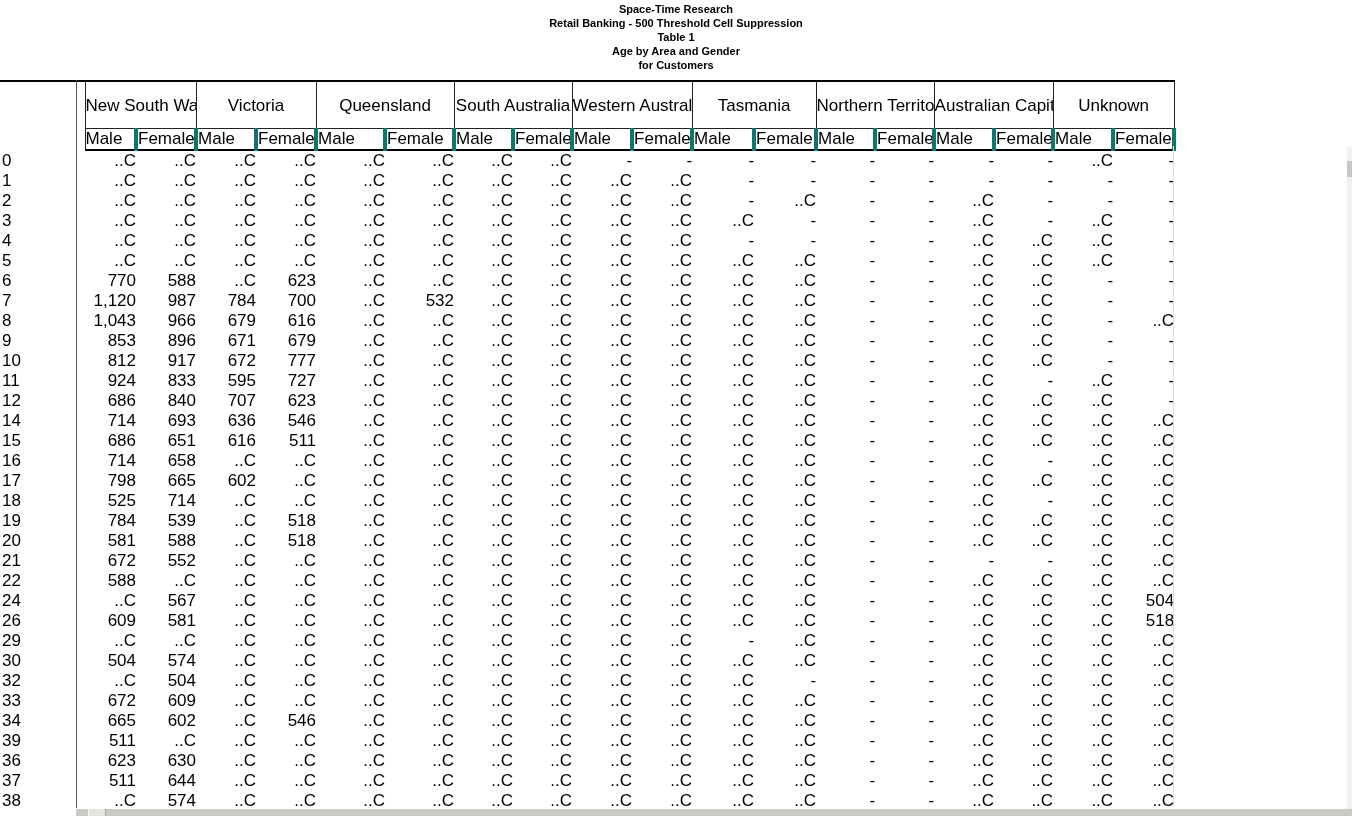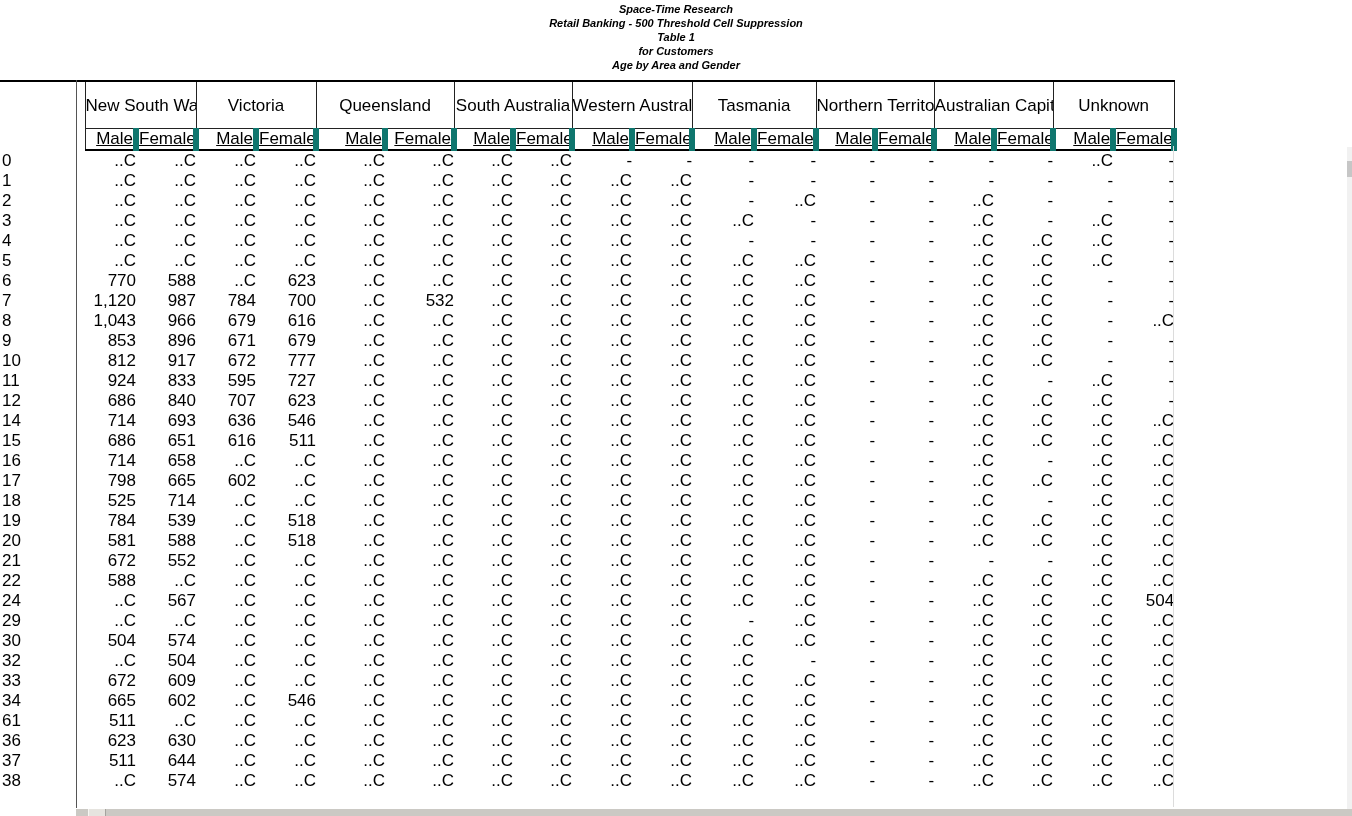--- a/index.html
+++ b/index.html
@@ -3,40 +3,40 @@
 <meta charset="utf-8">
 <style>
   html, body { margin:0; padding:0; }
   body {
     width:1352px; height:816px; position:relative; overflow:hidden;
     background:#ffffff; color:#000;
     font-family:"Liberation Sans", sans-serif;
   }
   .titles {
     position:absolute; top:2px; left:0; width:1352px;
-    text-align:center; font-size:11px; font-weight:bold; line-height:14px;font-style:italic;
+    text-align:center; font-size:11px; font-weight:bold; line-height:14px;
   }
   table.report {
     position:absolute; top:80px; left:0; width:1174px;
     border-collapse:collapse; table-layout:fixed;
     border-top:2px solid #000;
     font-size:17px;
   }
   table.report th, table.report td {
     padding:0; overflow:hidden; white-space:nowrap; font-weight:normal;
   }
   tr.group-row th { height:46px; }
   th.group {
     border:1px solid #222; border-top:none;
     text-align:center; vertical-align:middle; line-height:13px;
   }
   tr.mf-row th { height:17px; }
   th.mf {
-    border-left:1px solid #222; border-right:6px solid #0f766e;
-    border-bottom:2px solid #000; text-align:right;text-decoration:underline;
+    border-left:1px solid #222; border-right:4px solid #0f766e;
+    border-bottom:2px solid #000; text-align:left;
   }
   th.corner { border:none; }
   tbody th.age {
     text-align:left; padding-left:2px; height:16px; font-weight:normal;
   }
   tbody td {
     text-align:right; padding-right:7px; height:16px;
   }
   .vline  { position:absolute; left:76px;  top:80px;  width:1px;  height:728px; background:#555; }
   .rline  { position:absolute; left:1173px;top:146px; width:1px;  height:661px; background:#dcdcdc; }
@@ -46,22 +46,22 @@
   .vscroll{ position:absolute; left:1347px;top:147px; width:5px;  height:662px; background:#f1f1f1; }
   .vthumb { position:absolute; left:0;     top:14px;  width:5px;  height:16px; background:#c6c6c6; }
 </style>
 </head>
 <body>
 
 <div class="titles">
   <div>Space-Time Research</div>
   <div>Retail Banking - 500 Threshold Cell Suppression</div>
   <div>Table 1</div>
+  <div>Age by Area and Gender</div>
   <div>for Customers</div>
-  <div>Age by Area and Gender</div>
 </div>
 
 <table class="report">
   <colgroup>
       <col style="width: 85px;">
       <col style="width: 51px;">
       <col style="width: 60px;">
       <col style="width: 60px;">
       <col style="width: 60px;">
       <col style="width: 69px;">
@@ -592,20 +592,41 @@
         <td>..C</td>
         <td>..C</td>
         <td>-</td>
         <td>-</td>
         <td>..C</td>
         <td>..C</td>
         <td>..C</td>
         <td>504</td>
       </tr>
       <tr>
+        <th class="age">26</th>
+        <td>609</td>
+        <td>581</td>
+        <td>..C</td>
+        <td>..C</td>
+        <td>..C</td>
+        <td>..C</td>
+        <td>..C</td>
+        <td>..C</td>
+        <td>..C</td>
+        <td>..C</td>
+        <td>..C</td>
+        <td>..C</td>
+        <td>-</td>
+        <td>-</td>
+        <td>..C</td>
+        <td>..C</td>
+        <td>..C</td>
+        <td>518</td>
+      </tr>
+      <tr>
         <th class="age">29</th>
         <td>..C</td>
         <td>..C</td>
         <td>..C</td>
         <td>..C</td>
         <td>..C</td>
         <td>..C</td>
         <td>..C</td>
         <td>..C</td>
         <td>..C</td>
@@ -697,21 +718,21 @@
         <td>..C</td>
         <td>..C</td>
         <td>-</td>
         <td>-</td>
         <td>..C</td>
         <td>..C</td>
         <td>..C</td>
         <td>..C</td>
       </tr>
       <tr>
-        <th class="age">61</th>
+        <th class="age">39</th>
         <td>511</td>
         <td>..C</td>
         <td>..C</td>
         <td>..C</td>
         <td>..C</td>
         <td>..C</td>
         <td>..C</td>
         <td>..C</td>
         <td>..C</td>
         <td>..C</td>

